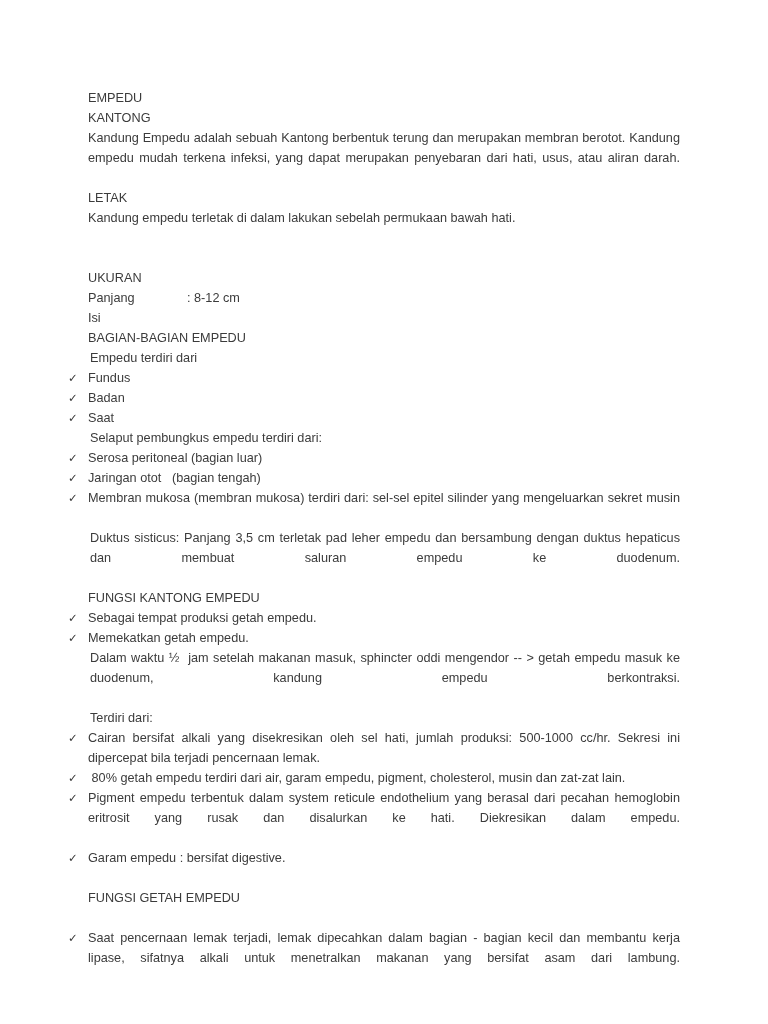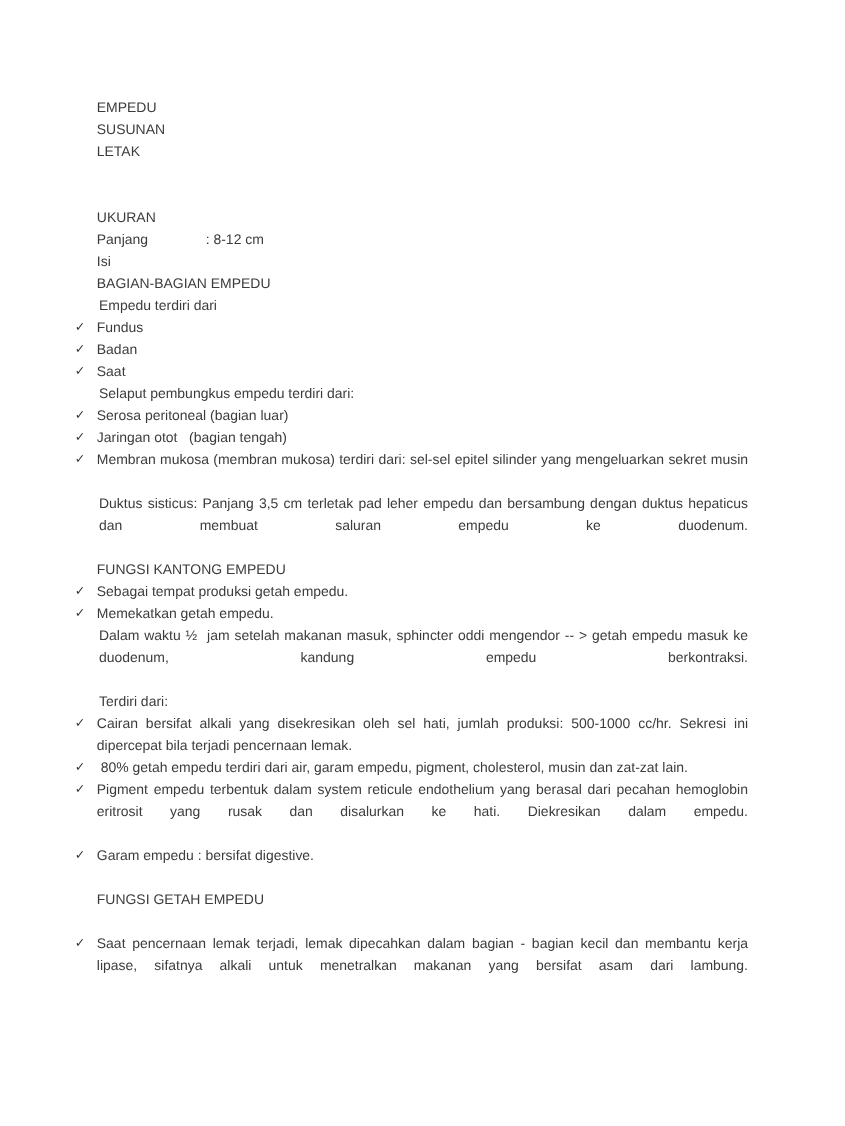--- a/index.html
+++ b/index.html
@@ -107,23 +107,25 @@
   .kv .v { flex: 1 1 auto; }
 </style>
 </head>
 <body style="color: rgb(59, 59, 59);">
 
 <div id="page" style="background: rgb(255, 255, 255);">
   <div id="doc">
 
     <div class="line indent">EMPEDU</div>
 
-    <div class="line indent">SUSUNAN</div>
+    <div class="line indent">KANTONG</div>
+    <div class="para indent">Kandung Empedu adalah sebuah Kantong berbentuk terung dan merupakan membran berotot. Kandung empedu mudah terkena infeksi, yang dapat merupakan penyebaran dari hati, usus, atau aliran darah.</div>
 
     <div class="line indent">LETAK</div>
+    <div class="para noj indent">Kandung empedu terletak di dalam lakukan sebelah permukaan bawah hati.</div>
 
     <div class="spacer-2"></div>
 
     <div class="line indent">UKURAN</div>
 
     <div class="kv">
       <span class="k">Panjang</span>
       <span class="v">: 8-12 cm</span>
     </div>
     <div class="kv">

